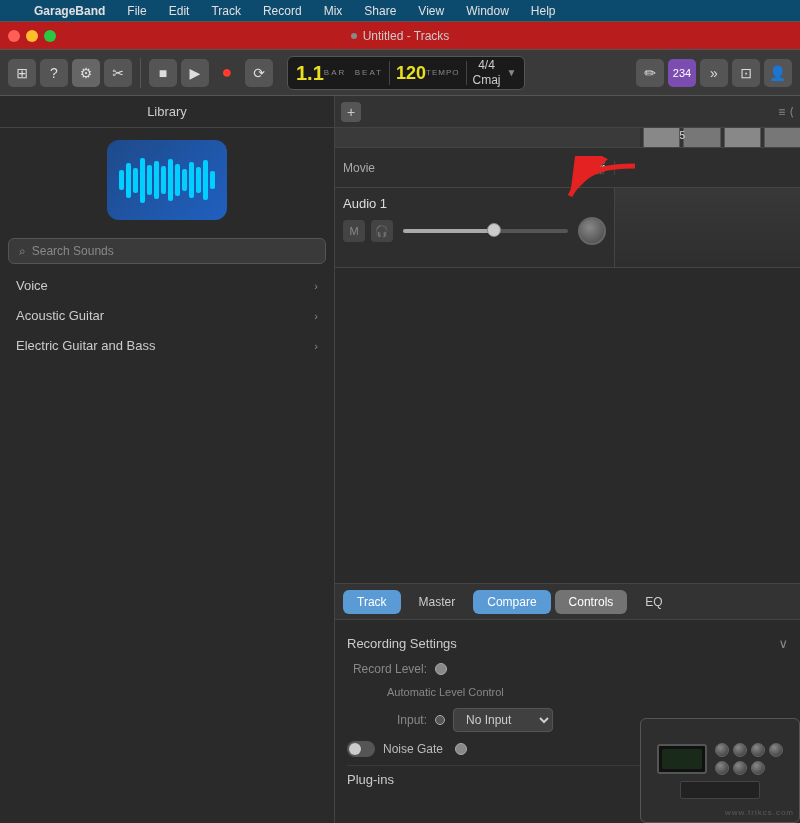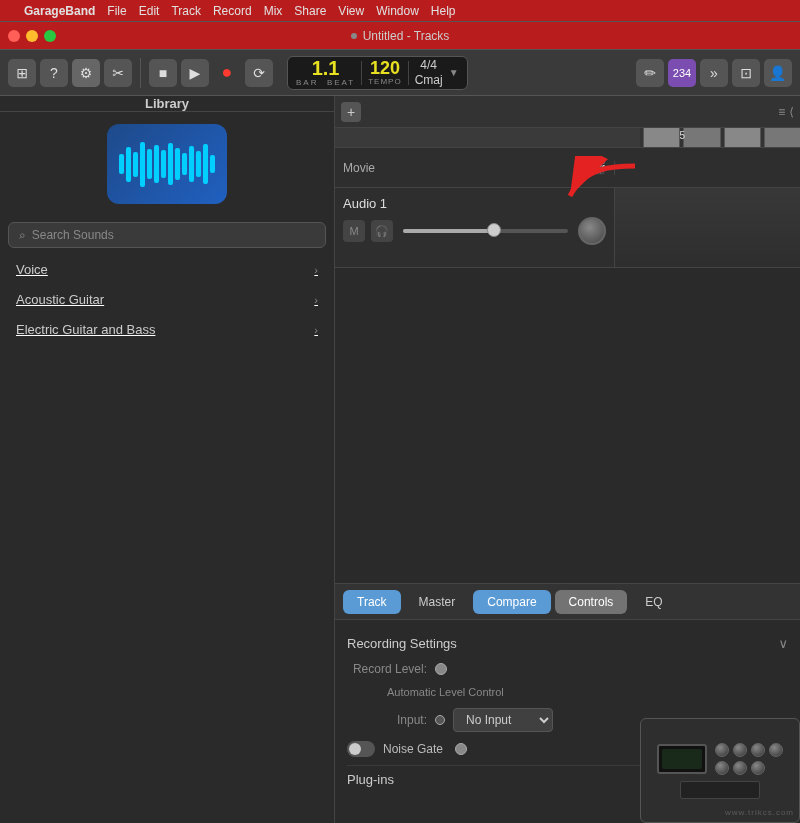--- a/index.html
+++ b/index.html
@@ -8,25 +8,25 @@
       height: 823px;
       background: #1e1e1e;
       font-family: -apple-system, BlinkMacSystemFont, 'Helvetica Neue', sans-serif;
       overflow: hidden;
       color: #fff;
     }
 
     
     .menubar {
       height: 22px;
-      background: #b91c1c;
+      background: #0c4a6e;
       display: flex;
       align-items: center;
       padding: 0 8px;
-      gap: 12px;
+      gap: 22px;
       font-size: 12px;
       color: #e0e0e0;
       border-bottom: 1px solid #555;
     }
     .menubar .apple-logo { font-size: 14px; margin-right: 4px; }
     .menubar .app-name { font-weight: 600; }
     .menubar .menu-item { cursor: pointer; }
 
     
     .titlebar {
@@ -113,42 +113,41 @@
       border: 1px solid #555;
       border-radius: 6px;
       padding: 3px 8px;
       display: flex;
       align-items: center;
       gap: 6px;
       height: 34px;
     }
     .transport-numbers {
       display: flex;
-      flex-direction: column;
       align-items: center;
     }
     .transport-big {
       font-size: 20px;
       font-weight: 700;
       color: #e8e020;
       font-variant-numeric: tabular-nums;
       line-height: 1;
     }
     .transport-small {
       font-size: 8px;
       color: #888;
       letter-spacing: 2px;
     }
     .transport-divider {
       width: 1px; height: 24px;
       background: #444;
     }
     .tempo-display {
       display: flex;
-      flex-direction: column;
+      flex-direction: row;
       align-items: center;
       text-align: center;
     }
     .tempo-big {
       font-size: 18px;
       font-weight: 600;
       color: #e8e020;
       line-height: 1;
     }
     .tempo-label {
@@ -175,22 +174,23 @@
     .left-panel {
       width: 335px;
       background: #2a2a2a;
       border-right: 1px solid #444;
       display: flex;
       flex-direction: column;
     }
 
     .library-header {
       text-align: center;
+      padding: 8px;
       font-size: 13px;
-      font-weight: 700;
+      font-weight: 400;
       color: #ccc;
       border-bottom: 1px solid #444;
     }
 
     .library-icon-area {
       display: flex;
       justify-content: center;
       padding: 12px;
     }
 
@@ -235,21 +235,20 @@
       outline: none;
       color: #ccc;
       font-size: 12px;
       flex: 1;
     }
     .search-input::placeholder { color: #888; }
 
     .library-list {
       flex: 1;
       overflow-y: auto;
-      text-decoration: underline;
     }
     .library-item {
       display: flex;
       align-items: center;
       justify-content: space-between;
       padding: 7px 12px;
       font-size: 13px;
       color: #ccc;
       cursor: pointer;
       border-radius: 4px;

